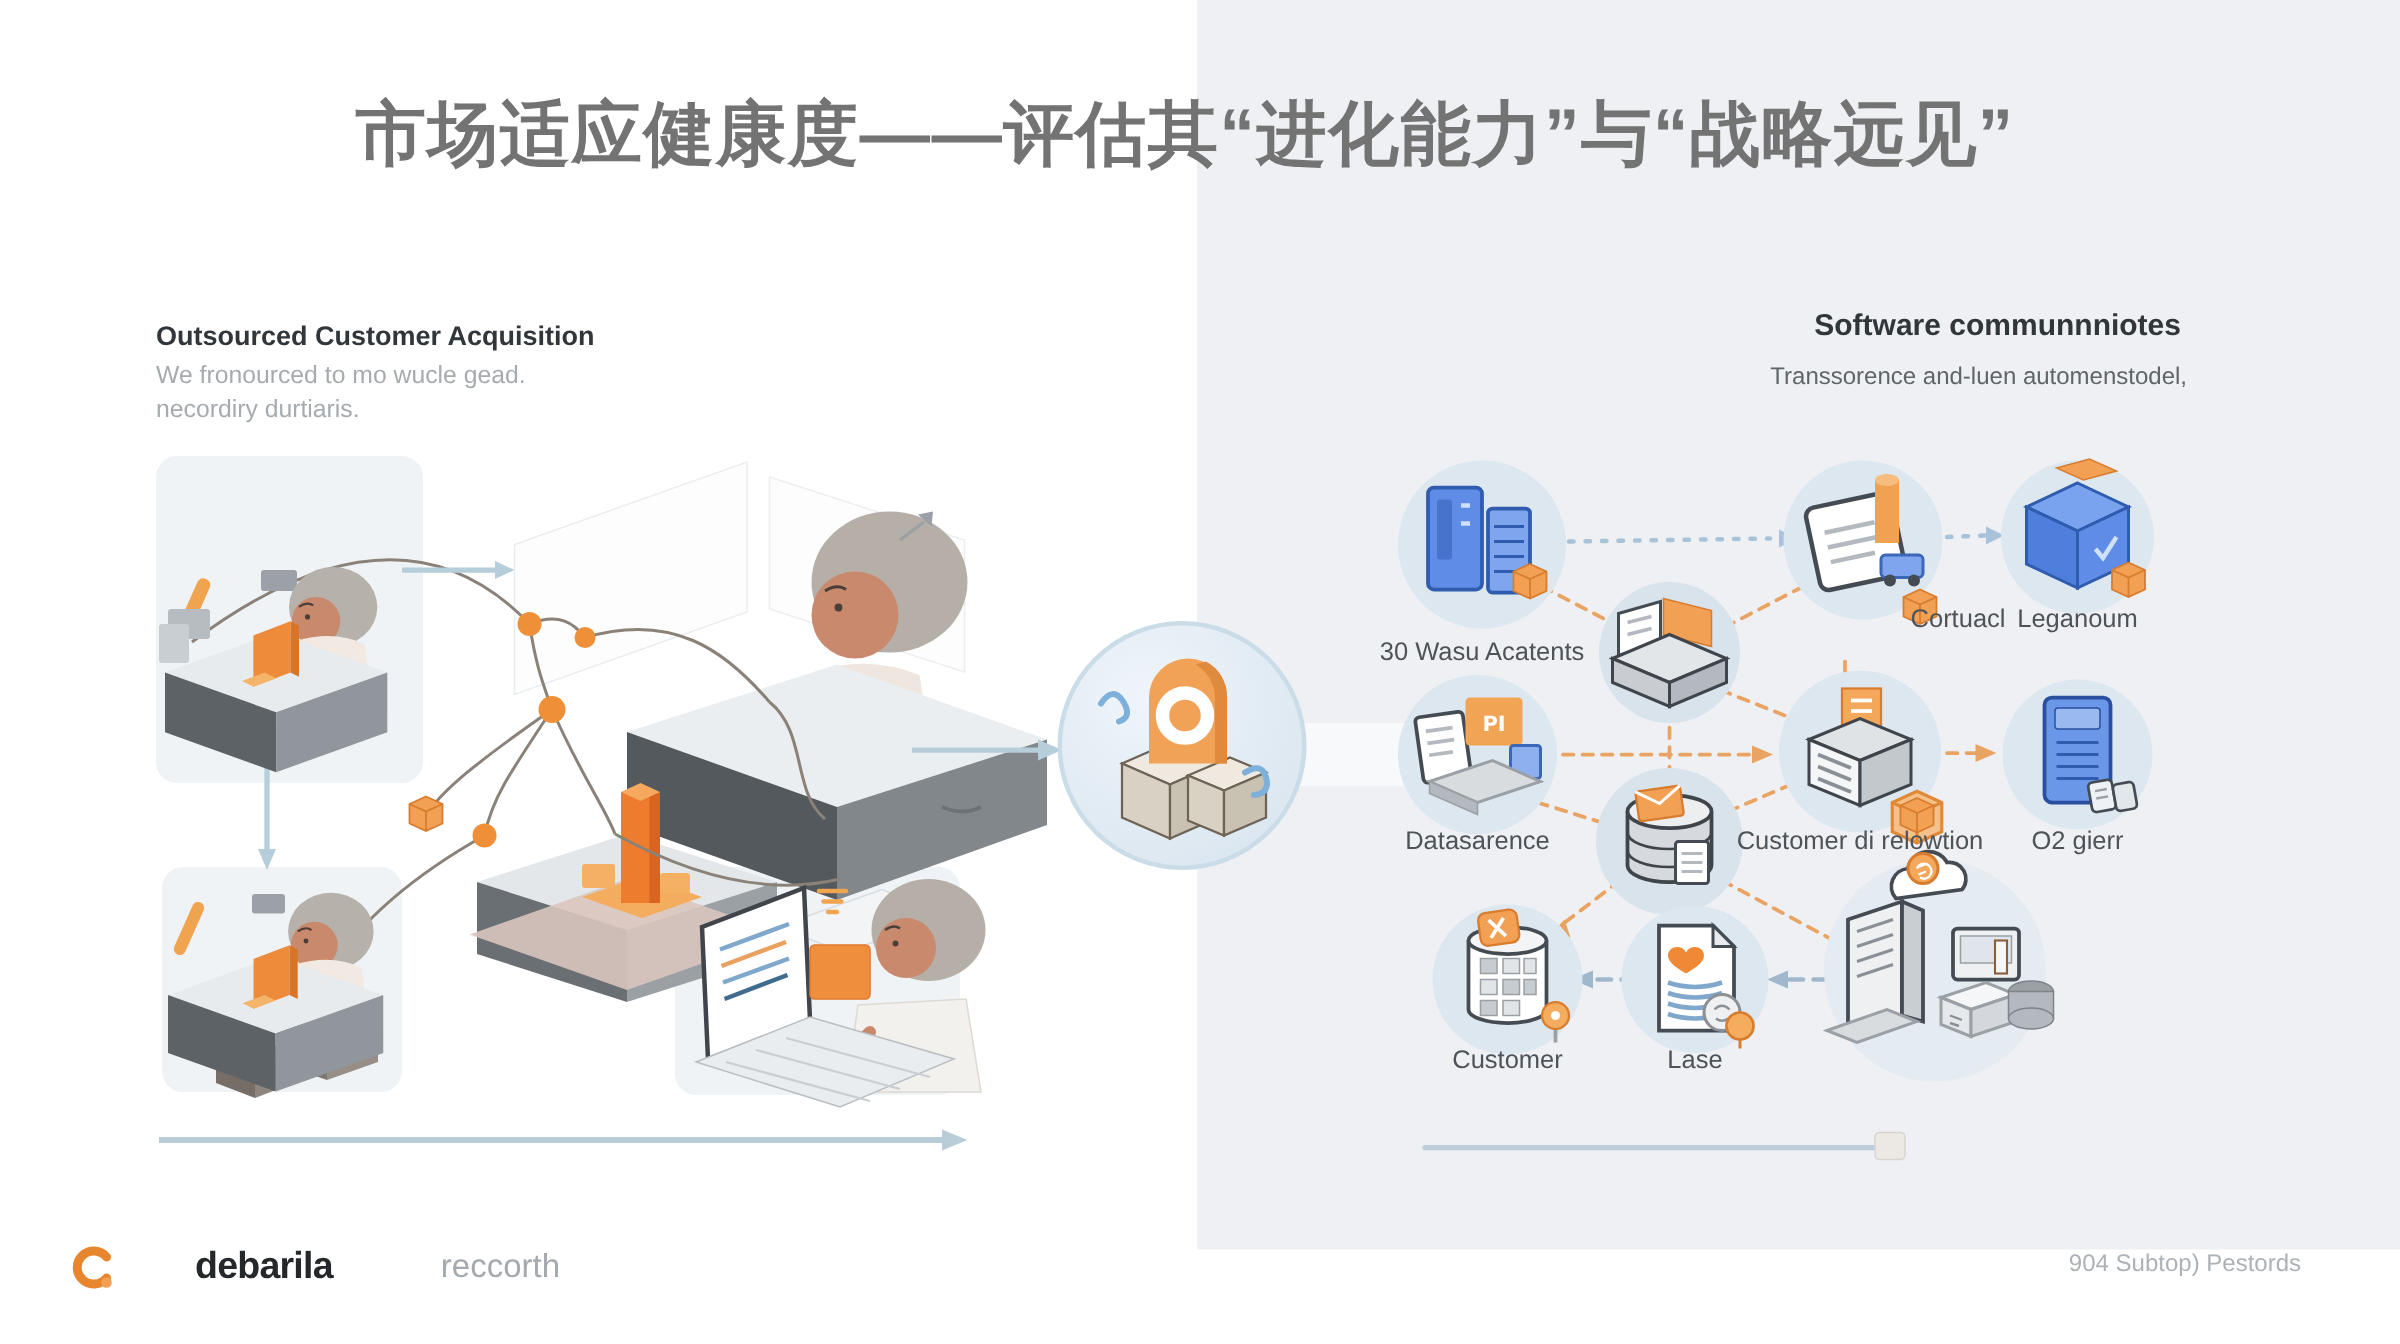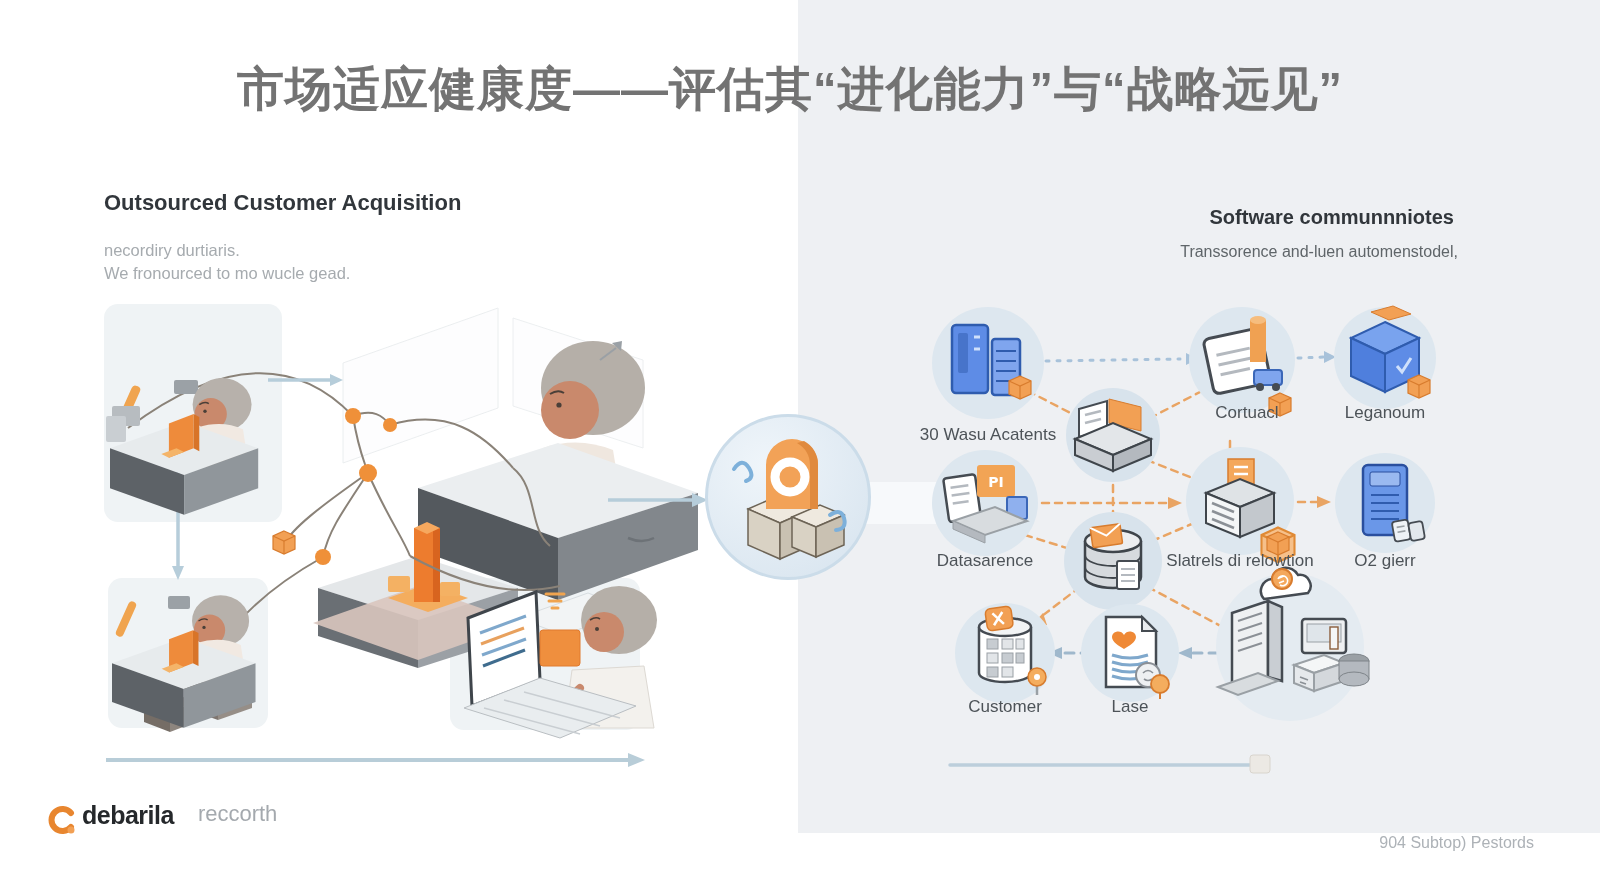--- a/index.html
+++ b/index.html
@@ -5,53 +5,53 @@
   html,body{margin:0;padding:0}
   body{
     width:1600px;height:896px;position:relative;overflow:hidden;
     background:#ffffff;font-family:"Liberation Sans",sans-serif;
   }
   .right-bg{position:absolute;left:798px;top:0;width:802px;height:833px;background:#eef0f3;}
   .slide-title{
     position:absolute;left:0;top:58px;width:1580px;text-align:center;
     font-size:47px;font-weight:700;color:#737373;letter-spacing:1px;
   }
-  .left-heading{position:absolute;left:104px;top:190px;font-size:22px;font-weight:700;color:#31363b;}
+  .left-heading{position:absolute;left:104px;top:214px;font-size:18px;font-weight:700;color:#31363b;}
   .left-sub{position:absolute;left:104px;top:239px;font-size:16.5px;color:#a6abaf;line-height:1.42;}
   .right-heading{position:absolute;right:146px;top:206px;width:420px;text-align:right;font-size:20px;font-weight:700;color:#31363b;}
   .right-sub{position:absolute;right:142px;top:240px;width:440px;text-align:right;font-size:16px;color:#5f6569;line-height:1.45;}
   .left-illustration{position:absolute;left:88px;top:288px;width:630px;height:485px;}
   .hub-circle{
     position:absolute;left:705px;top:414px;width:166px;height:166px;border-radius:50%;
     background:radial-gradient(circle at 35% 30%, #eff5fa 0%, #d6e3ee 100%);
     border:3px solid #cbdce9;box-sizing:border-box;
   }
   .hub-band{position:absolute;left:856px;top:482px;width:88px;height:42px;background:#f8fafc;opacity:.85;}
   .right-diagram{position:absolute;left:900px;top:295px;width:560px;height:495px;}
   .right-diagram svg.layer{position:absolute;left:0;top:0;}
   .node-label{
     position:absolute;text-align:center;font-size:17px;font-weight:500;color:#4d5358;
   }
   .node-label.bold{font-weight:700;font-size:18px;color:#3a3f44;line-height:1.15;}
-  .footer-logo{position:absolute;left:44px;top:801px;display:flex;height:40px;}
+  .footer-logo{position:absolute;left:44px;top:824px;display:flex;align-items:center;height:40px;gap:48px;}
   .logo-bold{font-size:25px;font-weight:700;color:#25282b;letter-spacing:-0.5px;margin-left:4px;}
   .logo-light{font-size:22px;color:#a4a9ae;margin-left:24px;}
   .footer-right{position:absolute;right:66px;top:834px;font-size:16px;color:#adb2b7;}
 </style>
 </head>
 <body>
 
 <div class="right-bg"></div>
 
 <div class="slide-title">市场适应健康度——评估其“进化能力”与“战略远见”</div>
 
 <div class="left-heading">Outsourced Customer Acquisition</div>
 <div class="left-sub">
+  <div>We fronourced to mo wucle gead.</div>
   <div>necordiry durtiaris.</div>
-  <div>We fronourced to mo wucle gead.</div>
 </div>
 
 <div class="right-heading">Software communnniotes</div>
 <div class="right-sub">
   <div>Transsorence  and-luen automenstodel,</div>
 </div>
 
 <svg class="left-illustration" viewBox="0 0 630 485" xmlns="http://www.w3.org/2000/svg">
   <defs>
     <g id="worker">
@@ -430,24 +430,24 @@
 
     <use href="#ocube" transform="translate(378,246)"></use>
 
     <g>
       <line x1="50" y1="470" x2="352" y2="470" stroke="#bccedb" stroke-width="3.5" stroke-linecap="round"></line>
       <rect x="350" y="460" width="20" height="18" rx="3" fill="#ece9e4" stroke="#d8d4cd"></rect>
     </g>
   </svg>
 
   <div class="node-label" style="left:-2px;top:130px;width:180px;">30 Wasu Acatents</div>
-  <div class="node-label" style="left:257px;top:108px;width:180px;">Cortuacl</div>
+  <div class="node-label" style="left:257px;top:108px;width:180px;text-align:right;">Cortuacl</div>
   <div class="node-label" style="left:395px;top:108px;width:180px;">Leganoum</div>
   <div class="node-label" style="left:-5px;top:256px;width:180px;">Datasarence</div>
-  <div class="node-label" style="left:250px;top:256px;width:180px;">Slatrels di relowtion</div>
+  <div class="node-label" style="left:250px;top:256px;width:180px;">Customer di relowtion</div>
   <div class="node-label" style="left:395px;top:256px;width:180px;">O2 gierr</div>
   <div class="node-label" style="left:15px;top:402px;width:180px;">Customer</div>
   <div class="node-label" style="left:140px;top:402px;width:180px;">Lase</div>
 </div>
 
 <div class="footer-logo">
   <svg width="34" height="36" viewBox="0 0 34 36">
     <path d="M27,12 A11,11 0 1 0 27,26" fill="none" stroke="#e8862f" stroke-width="6" stroke-linecap="round"></path>
     <circle cx="27" cy="29" r="3.5" fill="#f2a054"></circle>
   </svg>

